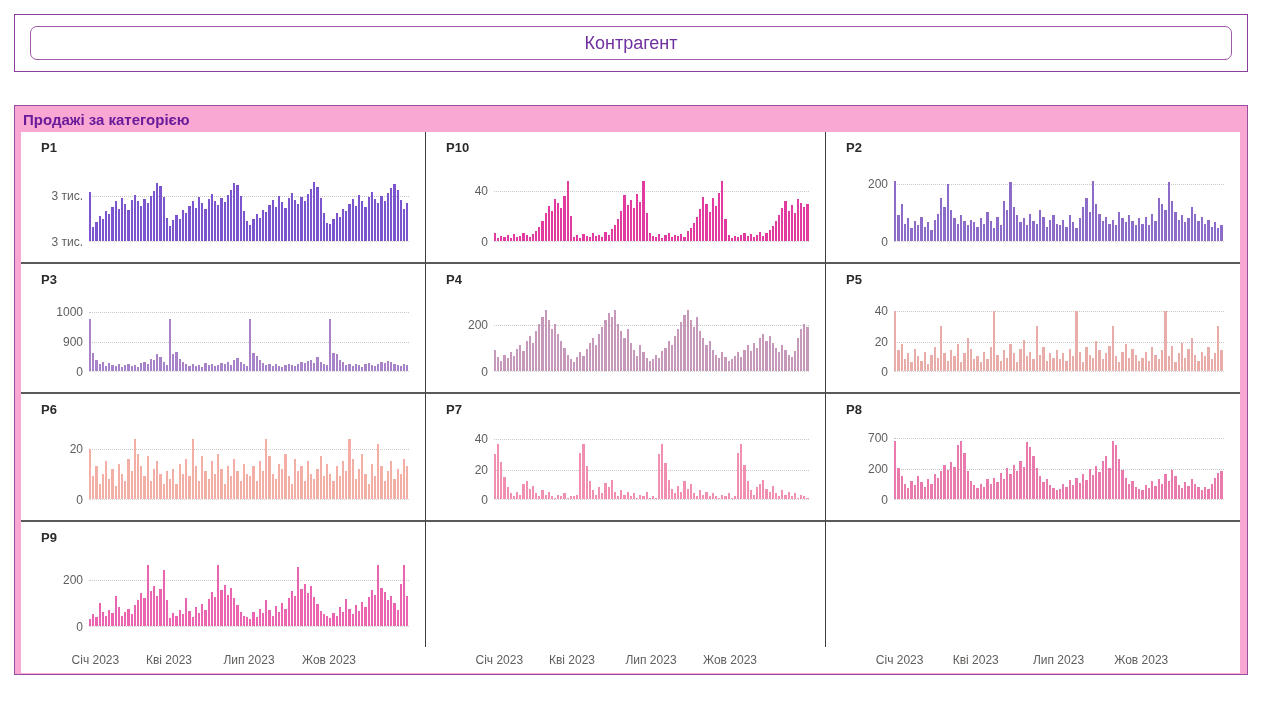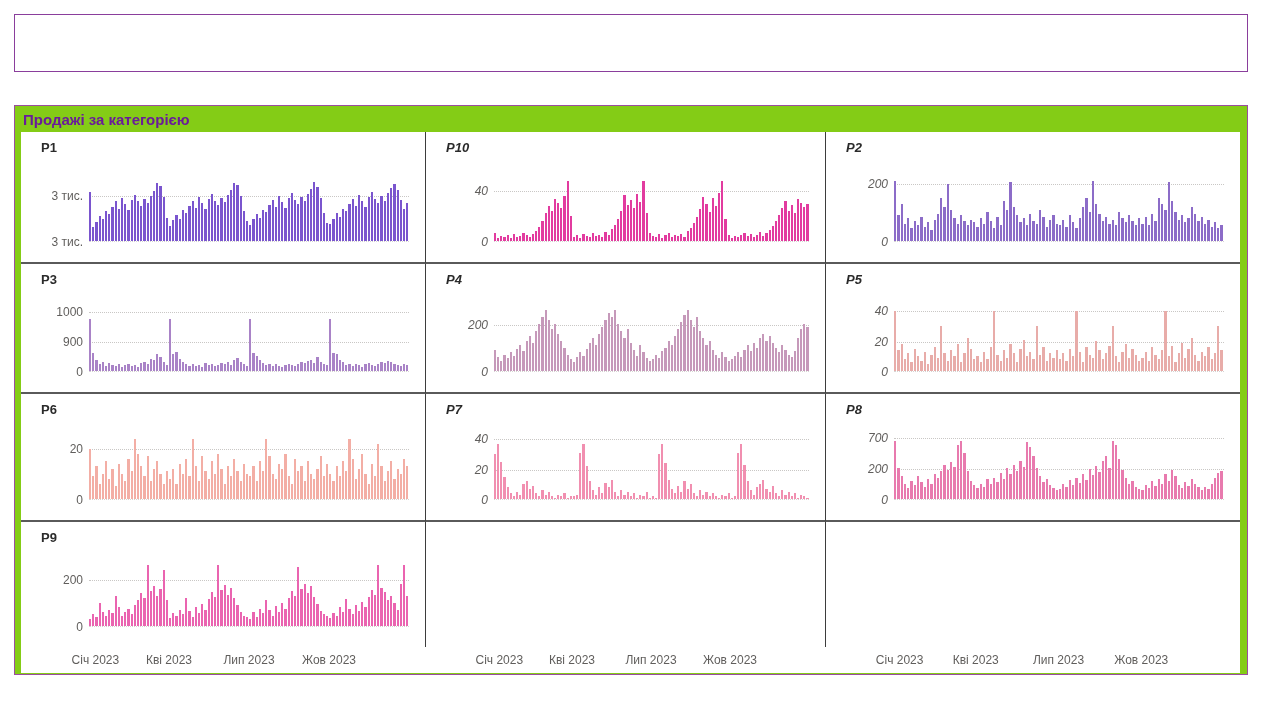--- a/index.html
+++ b/index.html
@@ -24,35 +24,35 @@
     background: #ffffff; color: #7030A0;
     font-family: "Liberation Sans", sans-serif;
     font-size: 18px; cursor: pointer;
     text-align: center; line-height: 32px;
   }
   .tab.active { background: #F6C5A3; border-color: #A35FA8; color: #6A2C91; }
   .panel {
     position: absolute; left: 14px; top: 105px;
     width: 1234px; height: 570px;
     border: 1.5px solid #9A4D9F;
-    background: #84cc16;
+    background: #f9a8d4;
   }
   .panel-title {
     height: 26px; padding: 5px 0 0 8px;
     color: #6A1B9A; font-size: 15px; font-weight: bold;
   }
   #chart-grid {
     margin-left: 6px;
     width: 1219px;
     display: grid;
     grid-template-columns: 404px 400px 415px;
     grid-template-rows: 132px 130px 128px 125px 26px;
   }
   .cell { position: relative; background: #fff; }
-  .cell.vline { border-left: 1.5px solid #3D3D3D; font-style: italic; }
+  .cell.vline { border-left: 1.5px solid #3D3D3D; }
   .cell.hline { border-bottom: 2px solid #5A5A5A; }
   .cell.axis { border: none; }
   .ctitle {
     position: absolute; left: 20px; top: 8px;
     color: #2B2B2B; font-size: 13px; font-weight: 600;
   }
   .plot {
     position: absolute; left: 68px; right: 16px; bottom: 20px; height: 64px;
   }
   .bars {
@@ -73,20 +73,21 @@
   .xlabel {
     position: absolute; top: 6px;
     transform: translateX(-50%);
     color: #605E5C; font-size: 12px; white-space: nowrap;
   }
 </style>
 </head>
 <body>
 
 <div class="topbar">
+  <button class="tab" id="tab-0">Контрагент</button>
 </div>
 
 <div class="panel">
   <div class="panel-title">Продажі за категорією</div>
   <div id="chart-grid">
       <div class="cell hline">
         <div class="ctitle">P1</div>
         <div class="plot">
           <div class="gridline" style="top: 28.5714%;"></div>
           <div class="ylabel" style="top: calc(28.5714% - 7px);">3 тис.</div>

